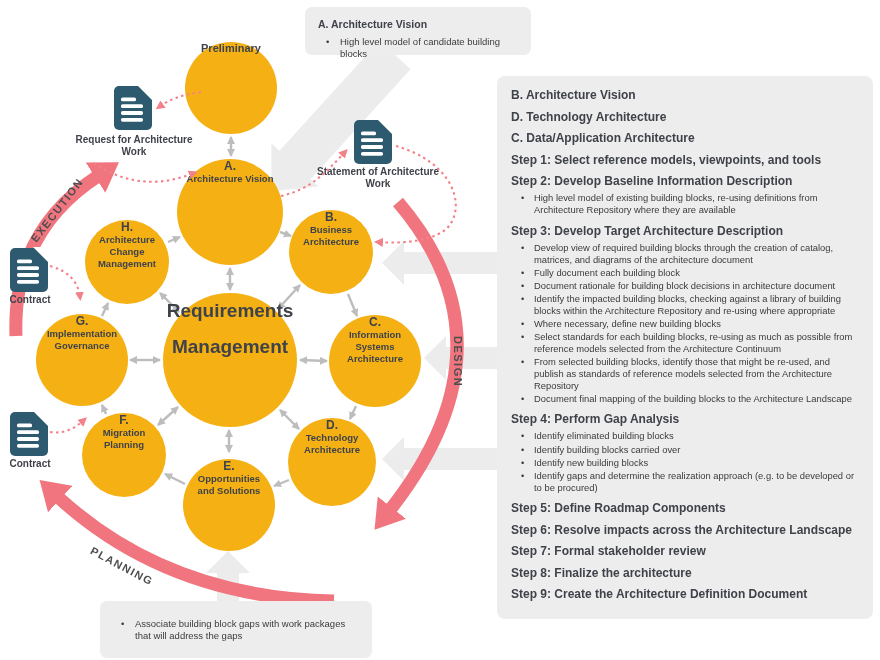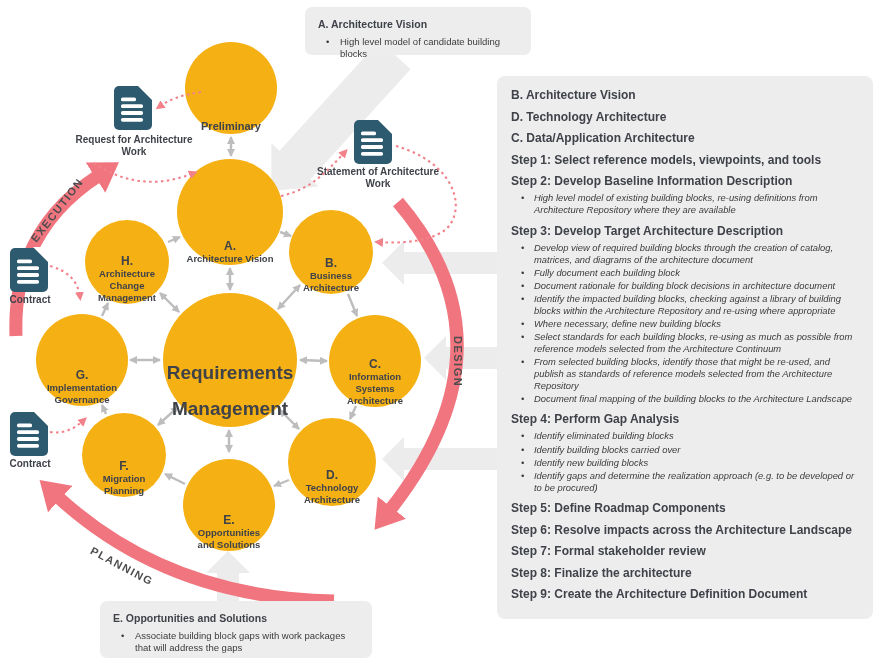--- a/index.html
+++ b/index.html
@@ -23,21 +23,21 @@
   #layer-dotted{z-index:9;}
   .blk{fill:var(--block-gray);}
   .arc{stroke:var(--arc-pink);stroke-width:13;fill:none;}
   .conn{stroke:var(--conn-gray);stroke-width:2.4;fill:none;}
   .dot{stroke:var(--dotted-pink);stroke-width:2.1;fill:none;stroke-dasharray:2.5 3.4;}
   .arc-head-p{fill:var(--arc-pink);}
   .gray-head-p{fill:var(--conn-gray);}
   .dot-head-p{fill:var(--dotted-pink);}
 
   .circle{position:absolute;border-radius:50%;background:var(--phase-yellow);
-    display:flex;flex-direction:column;align-items:center;justify-content:flex-end;
+    display:flex;flex-direction:column;align-items:center;justify-content:flex-start;
     text-align:center;color:var(--text-dark);z-index:4;}
   .ph-letter{font-size:12px;font-weight:700;}
   .ph-name{font-size:9.5px;font-weight:700;line-height:1.25;padding:0 6px;}
   .ph-name.big{font-size:11px;}
   .center-label{font-size:19px;font-weight:700;line-height:1.9;padding:0 14px;}
 
   #c-prelim{left:185px;top:42px;width:92px;height:92px;}
   #c-a{left:177px;top:159px;width:106px;height:106px;}
   #c-b{left:289px;top:210px;width:84px;height:84px;}
   #c-c{left:329px;top:315px;width:92px;height:92px;}
@@ -56,21 +56,21 @@
   .callout li::before{content:"\2022";position:absolute;left:2px;}
   #top-callout{left:305px;top:7px;width:226px;height:48px;}
   #bottom-callout{left:100px;top:601px;width:272px;height:57px;}
 
   #right-panel{position:absolute;left:497px;top:76px;width:376px;height:543px;
     background:var(--callout-gray);border-radius:8px;padding:12px 14px;z-index:5;
     color:#3b3b3b;overflow:hidden;}
   #right-panel .ph{font-size:12px;font-weight:700;color:var(--text-dark);margin-top:7.5px;}
   #right-panel .ph:first-child{margin-top:0;}
   #right-panel ul{list-style:none;margin:4px 0 2px 8px;}
-  #right-panel li{position:relative;padding-left:15px;font-size:9.4px;line-height:1.28;margin-bottom:1px;font-style:italic;}
+  #right-panel li{position:relative;padding-left:15px;font-size:9.4px;line-height:1.28;margin-bottom:1px;}
   #right-panel li::before{content:"\2022";position:absolute;left:2px;}
 
   .doc-svg{position:absolute;width:40px;height:46px;z-index:6;}
   #doc-req{left:113px;top:85px;}
   #doc-sow{left:353px;top:119px;}
   #doc-c1{left:9px;top:247px;}
   #doc-c2{left:9px;top:411px;}
   .doc-label{position:absolute;z-index:6;text-align:center;font-size:10px;font-weight:700;
     line-height:1.2;color:var(--text-dark);}
   #lbl-req{left:70px;top:134px;width:128px;}
@@ -188,21 +188,20 @@
   </div>
 
   <div class="callout" id="top-callout">
     <div class="co-title">A. Architecture Vision</div>
     <ul>
       <li>High level model of candidate building blocks</li>
     </ul>
   </div>
 
   <div class="callout" id="bottom-callout">
-    <div class="co-title">E. Opportunities and Solutions</div>
     <ul>
       <li>Associate building block gaps with work packages that will address the gaps</li>
     </ul>
   </div>
 
   <div id="right-panel">
       <div class="ph">B. Architecture Vision</div>
       <div class="ph">D. Technology Architecture</div>
       <div class="ph">C. Data/Application Architecture</div>
       <div class="ph">Step 1: Select reference models, viewpoints, and tools</div>

